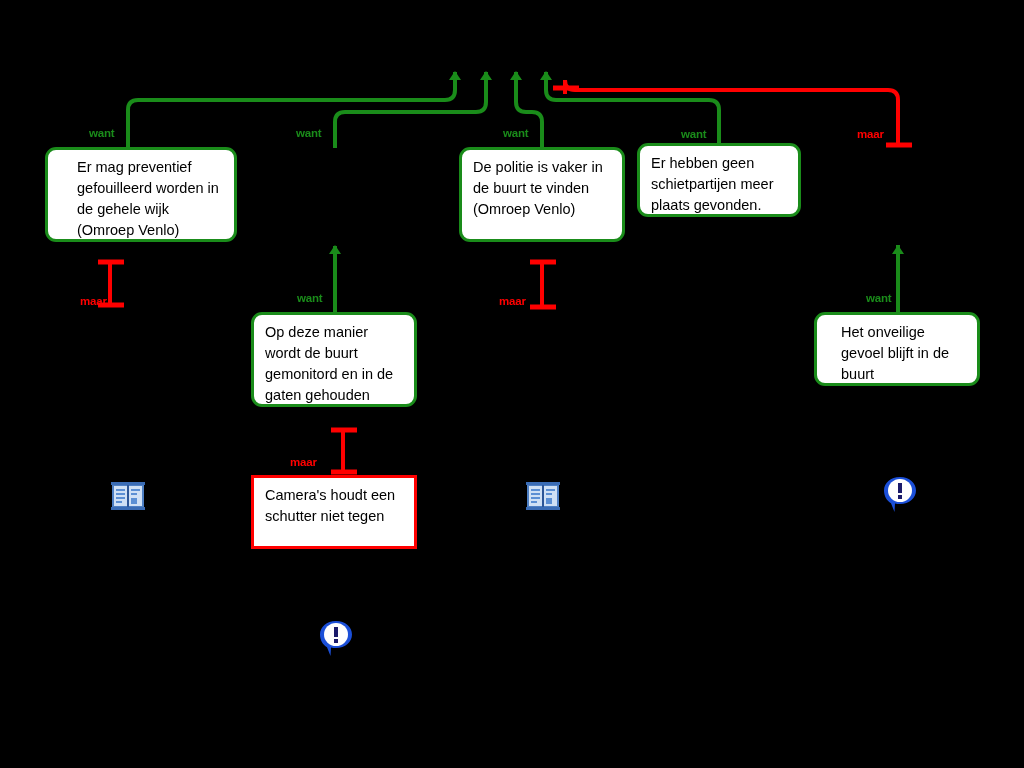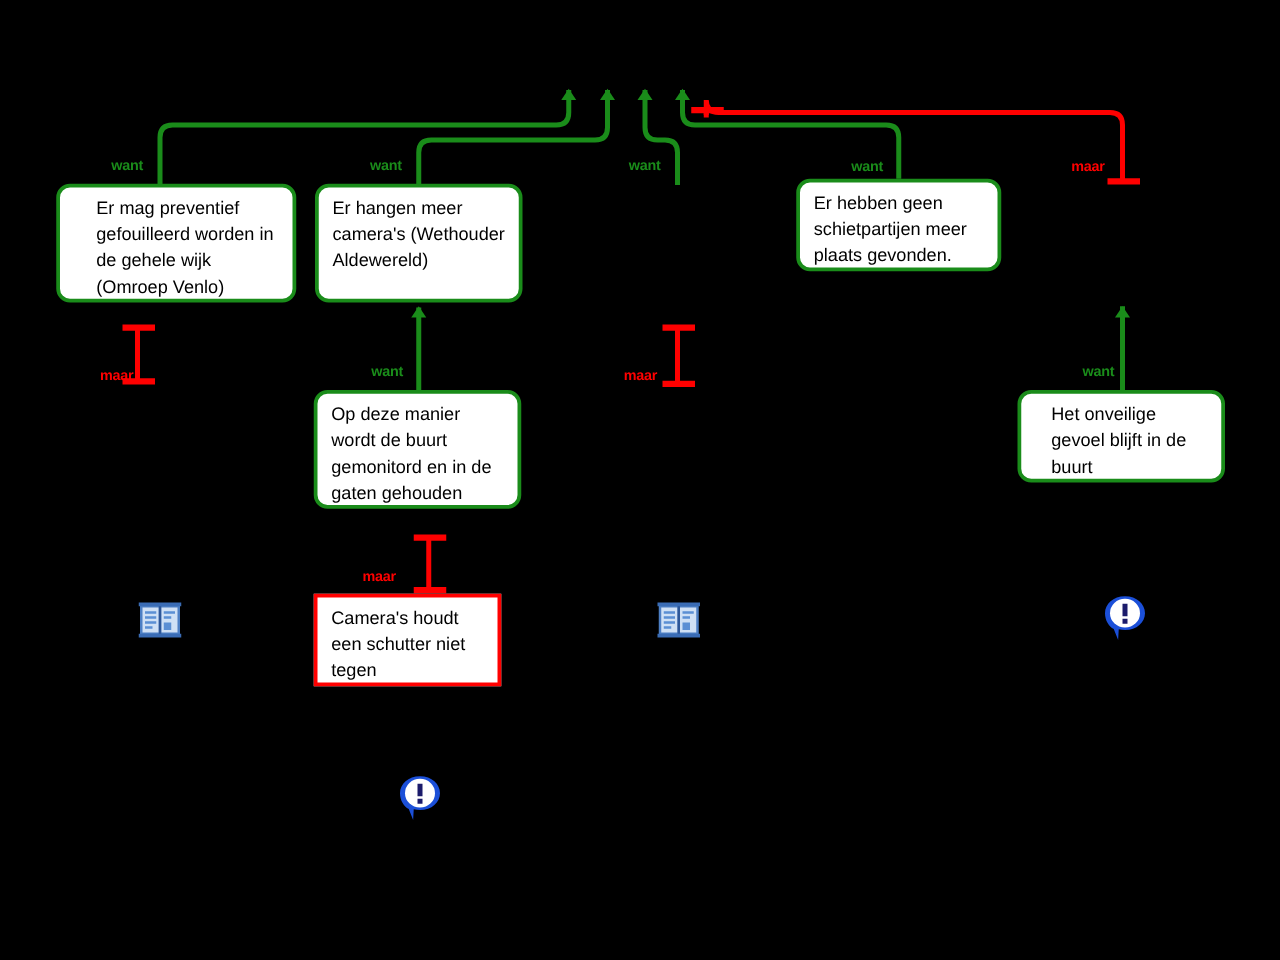--- a/index.html
+++ b/index.html
@@ -114,33 +114,33 @@
 
   <div class="edge-label maar" style="left:80px;  top:295px;">maar</div>
   <div class="edge-label want" style="left:297px; top:292px;">want</div>
   <div class="edge-label maar" style="left:499px; top:295px;">maar</div>
   <div class="edge-label want" style="left:866px; top:292px;">want</div>
   <div class="edge-label maar" style="left:290px; top:456px;">maar</div>
 
 
   <div class="node support" style="left:45px;  top:147px; width:192px; height:95px;padding-left:29px;">Er mag preventief gefouilleerd worden in de gehele wijk (Omroep Venlo)</div>
 
-  <div class="node support" style="left:252px; top:147px; width:166px; height:95px;">Er hangen meer camera's (Wethouder Aldewereld)</div>
 
+  <div class="node support" style="left:459px; top:147px; width:166px; height:95px;">De politie is vaker in de buurt te vinden (Omroep Venlo)</div>
 
   <div class="node support" style="left:637px; top:143px; width:164px; height:74px;">Er hebben geen schietpartijen meer plaats gevonden.</div>
 
 
 
   <div class="node support" style="left:251px; top:312px; width:166px; height:95px;">Op deze manier wordt de buurt gemonitord en in de gaten gehouden</div>
 
 
   <div class="node support" style="left:814px; top:312px; width:166px; height:74px;padding-left:24px;">Het onveilige gevoel blijft in de buurt</div>
 
-  <div class="node attack" style="left:251px; top:475px; width:150px; height:74px;">Camera's houdt een schutter niet tegen</div>
+  <div class="node attack" style="left:251px; top:475px; width:166px; height:74px;">Camera's houdt een schutter niet tegen</div>
 
   <svg class="icon" style="left:108px; top:476px;" width="40" height="40" viewBox="0 0 40 40">
     <rect x="4" y="8" width="32" height="24" fill="#4d7fc4"></rect>
     <rect x="6" y="10" width="13" height="20" fill="#cfe0f5"></rect>
     <rect x="21" y="10" width="13" height="20" fill="#cfe0f5"></rect>
     <rect x="19" y="8" width="2" height="24" fill="#2c5698"></rect>
     <g fill="#5b8fd4">
       <rect x="8" y="13" width="9" height="2"></rect>
       <rect x="8" y="17" width="9" height="2"></rect>
       <rect x="8" y="21" width="9" height="2"></rect>

